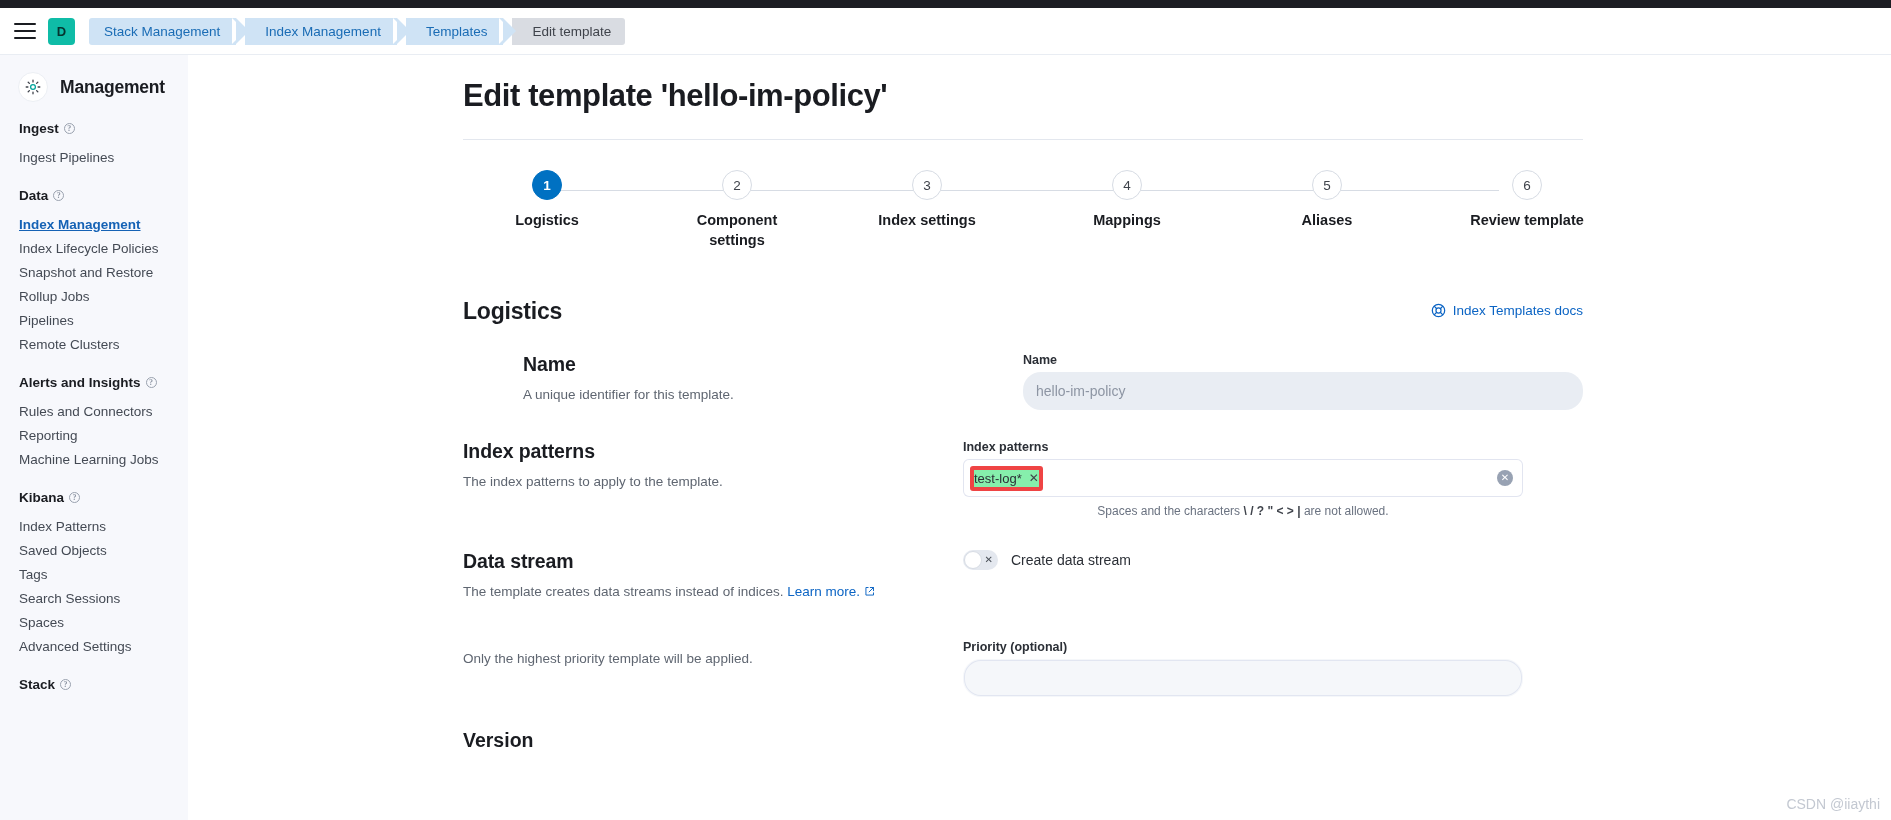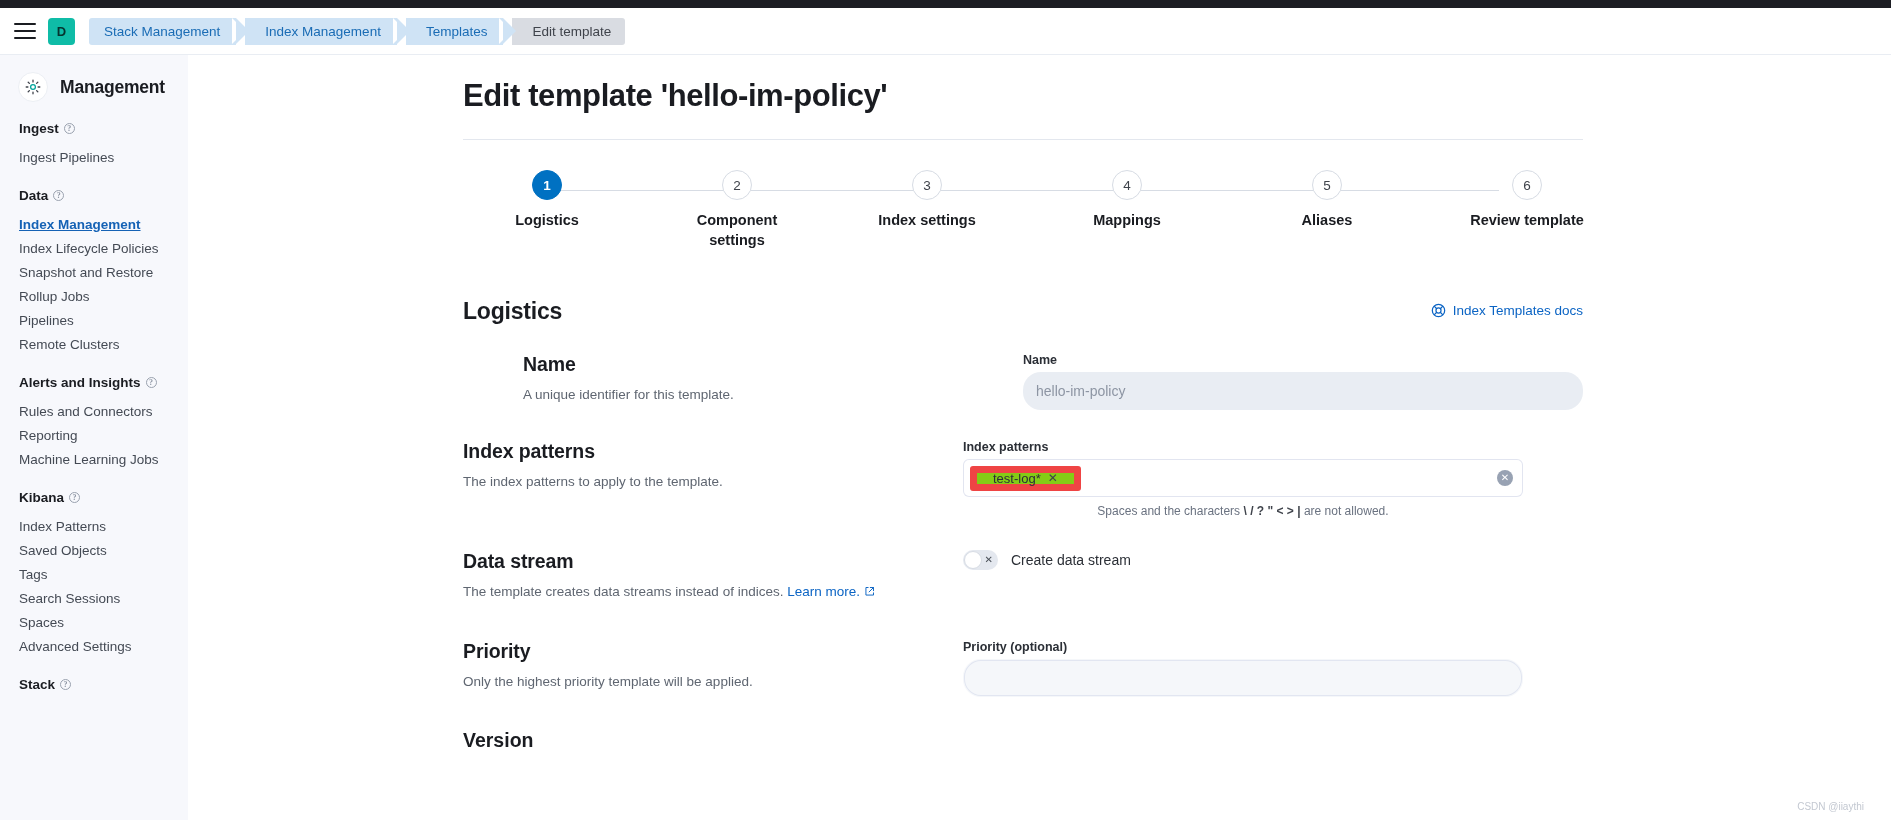--- a/index.html
+++ b/index.html
@@ -189,23 +189,23 @@
   .text-input::placeholder { color: #9aa2af; }
 
   .combo {
     position: relative; width: 100%; min-height: 38px;
     border-radius: 6px; background: #ffffff;
     box-shadow: 0 0 0 1px rgba(17,43,134,0.12) inset;
     display: flex; align-items: center; padding: 5px 34px 5px 7px;
   }
   .pill {
     display: inline-flex; align-items: center; gap: 7px;
-    height: 25px; padding: 0 16px;
-    border: 7px solid #ef4444; border-radius: 3px;
-    background: #84cc16; font-size: 13px; color: #2b2f36;
+    height: 25px; padding: 0 0;
+    border: 4px solid #ef4444; border-radius: 3px;
+    background: #86efac; font-size: 13px; color: #2b2f36;
   }
   .pill-x { cursor: pointer; color: #3f434b; font-size: 12px; }
   .combo-clear {
     position: absolute; right: 10px; top: 50%; transform: translateY(-50%);
     width: 16px; height: 16px; border-radius: 50%;
     background: #98a2b3; color: #ffffff;
     font-size: 10px; line-height: 16px; text-align: center;
     cursor: pointer;
   }
   .helper-text { font-size: 12px; color: #6a7280; margin-top: 7px; text-align: center; }
@@ -227,22 +227,22 @@
     position: absolute; right: 5px; font-size: 10px; color: #4a5058; line-height: 1;
   }
   .toggle-label { font-size: 14px; color: #2b2f36; }
 
   .partial-title {
     font-size: 19.5px; font-weight: 700; color: #1a1c21;
     margin: 0 0 0 275px;
   }
 
   .watermark {
-    position: absolute; right: 27px; bottom: 8px;
-    font-size: 10px; color: #c3c8d1; margin-top: 37px;
+    position: absolute; right: 11px; bottom: 8px;
+    font-size: 14px; color: #c3c8d1; margin-top: 37px;
   }
 </style>
 </head>
 <body>
 
 <div class="top-strip"></div>
 
 <div class="header">
   <div class="hamburger">
     <span></span>
@@ -423,21 +423,20 @@
           <div class="toggle-knob"></div>
           <span class="toggle-x">✕</span>
         </div>
         <div class="toggle-label">Create data stream</div>
       </div>
     </div>
   </div>
 
   <div class="form-row" style="margin-top:38px;">
     <div class="form-left">
-      <div class="row-title">Priority</div>
       <div class="row-desc">Only the highest priority template will be applied.</div>
     </div>
     <div class="form-right">
       <div class="field-label">Priority (optional)</div>
       <input class="text-input" type="text" value="" style="">
     </div>
   </div>
 
   <div class="partial-title" style="margin-top:32px;">Version</div>
 </div>

